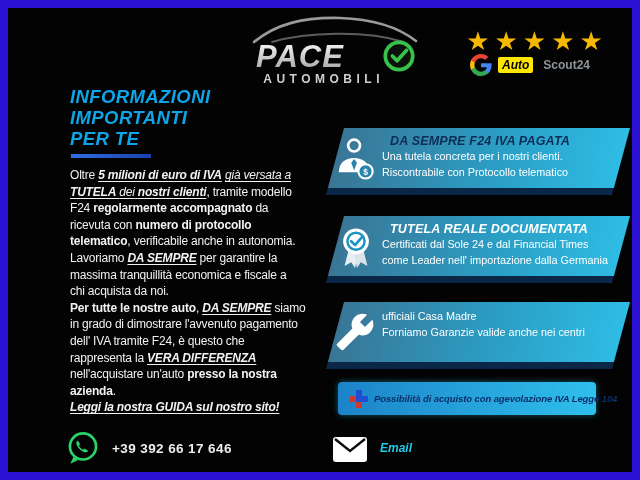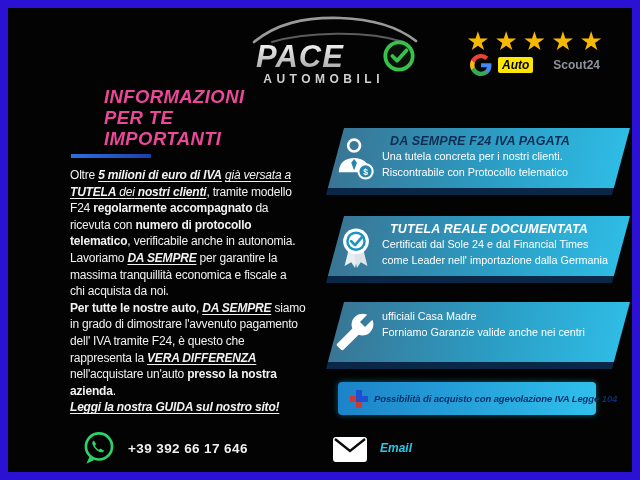--- a/index.html
+++ b/index.html
@@ -21,36 +21,36 @@
     position:absolute;left:14px;top:57px;width:130px;text-align:right;
     font-size:12px;font-weight:700;letter-spacing:4.5px;color:#cfcfcf;
   }
   .stars{
     position:absolute;left:446px;top:18px;width:166px;text-align:center;
     color:#f6b800;font-size:26px;letter-spacing:5px;white-space:nowrap;
   }
   .google-row{position:absolute;left:462px;top:46px;display:flex;align-items:center;gap:6px;}
   .as-badge{display:flex;align-items:center;font-size:12px;font-weight:700;gap:8px;}
   .as-auto{background:#ffe600;color:#000;padding:1px 4px;border-radius:2px;font-style:italic;}
-  .as-scout{color:#8d9398;margin-left:12px;}
+  .as-scout{color:#8d9398;margin-left:2px;}
   
   .heading{
-    position:absolute;left:62px;top:78px;color:#ec4899;font-size:18.5px;line-height:21px;
-    font-weight:800;font-style:italic;letter-spacing:.4px;margin-left:34px;
+    position:absolute;left:62px;top:78px;color:#0ea5e9;font-size:18.5px;line-height:21px;
+    font-weight:800;font-style:italic;letter-spacing:.4px;
   }
   .heading-underline{position:absolute;left:63px;top:146px;width:80px;height:4px;
     background:linear-gradient(90deg,#2f6fe0,#1b3fae);}
   .paragraph{
     position:absolute;left:62px;top:159px;width:256px;color:#f2f2f2;
     font-size:12px;line-height:16.6px;letter-spacing:-.2px;
   }
   .paragraph span.b{font-weight:700;}
   .paragraph span.i{font-style:italic;}
   .paragraph span.u{text-decoration:underline;text-underline-offset:2px;}
-  .whatsapp-row{position:absolute;left:72px;top:420px;display:flex;align-items:center;gap:10px;}
+  .whatsapp-row{position:absolute;left:56px;top:420px;display:flex;align-items:center;gap:10px;}
   .phone{color:#efefef;font-size:13.5px;font-weight:700;letter-spacing:.4px;}
   
   .card{
     position:absolute;left:318px;width:304px;height:67px;
     clip-path:polygon(18px 0,100% 0,calc(100% - 18px) 100%,0 100%);
   }
   .card-body{
     position:relative;height:60px;box-sizing:border-box;padding:6px 8px 0 56px;
     background:linear-gradient(100deg,#3b7291 0%,#2b9dc4 55%,#2fbfe8 100%);
   }
@@ -108,22 +108,22 @@
       <path fill="#EA4335" d="M12 4.75c1.77 0 3.35.61 4.6 1.8l3.42-3.42C17.95 1.19 15.24 0 12 0 7.31 0 3.26 2.7 1.29 6.62l3.98 3.09c.95-2.85 3.6-4.96 6.73-4.96z"></path>
     </svg>
     <span class="as-badge">
       <span class="as-auto">Auto</span>
       <span class="as-scout">Scout24</span>
     </span>
   </div>
 
   <div class="heading">
     <div>INFORMAZIONI</div>
+    <div>IMPORTANTI</div>
     <div>PER TE</div>
-    <div>IMPORTANTI</div>
   </div>
   <div class="heading-underline"></div>
 
   <div class="paragraph"><span>Oltre </span><span class="b i u">5 milioni di euro di IVA</span><span> </span><span class="i u">già versata a</span><br><span class="b i u">TUTELA</span><span class="i u"> </span><span class="i u">dei</span><span class="i u"> </span><span class="b i u">nostri clienti</span><span>, tramite modello</span><br><span>F24 </span><span class="b">regolarmente accompagnato</span><span> da</span><br><span>ricevuta con </span><span class="b">numero di protocollo</span><br><span class="b">telematico</span><span>, verificabile anche in autonomia.</span><br><span>Lavoriamo </span><span class="b i u">DA SEMPRE</span><span> per garantire la</span><br><span>massima tranquillità economica e fiscale a</span><br><span>chi acquista da noi.</span><br><span class="b">Per tutte le nostre auto</span><span>, </span><span class="b i u">DA SEMPRE</span><span> siamo</span><br><span>in grado di dimostrare l'avvenuto pagamento</span><br><span>dell' IVA tramite F24, è questo che</span><br><span>rappresenta la </span><span class="b i u">VERA DIFFERENZA</span><br><span>nell'acquistare un'auto </span><span class="b">presso la nostra</span><br><span class="b">azienda</span><span>.</span><br><span class="b i u">Leggi la nostra GUIDA sul nostro sito!</span></div>
 
   <div class="whatsapp-row">
     <svg width="38" height="40" viewBox="0 0 48 48">
       <circle cx="24" cy="22" r="16.5" fill="none" stroke="#2bd368" stroke-width="3.4"></circle>
       <path d="M12 35 L8 44 L18 39 Z" fill="#2bd368"></path>
       <path d="M17.5 14.5 c-1.6 1-2.3 2.6-1.8 4.4 c1.3 4.6 5.8 9.1 10.4 10.4 c1.8 .5 3.4-.2 4.4-1.8 l-4.6-2.9 -2 1.6 c-2.2-1.2-4-3-5.1-5.1 l1.6-2z" fill="#2bd368"></path>

